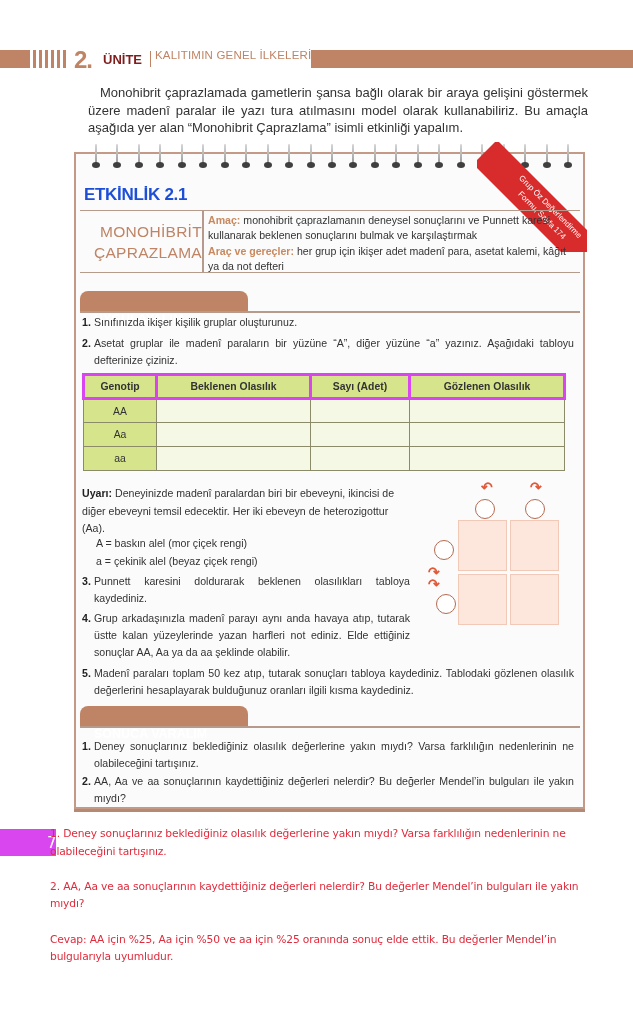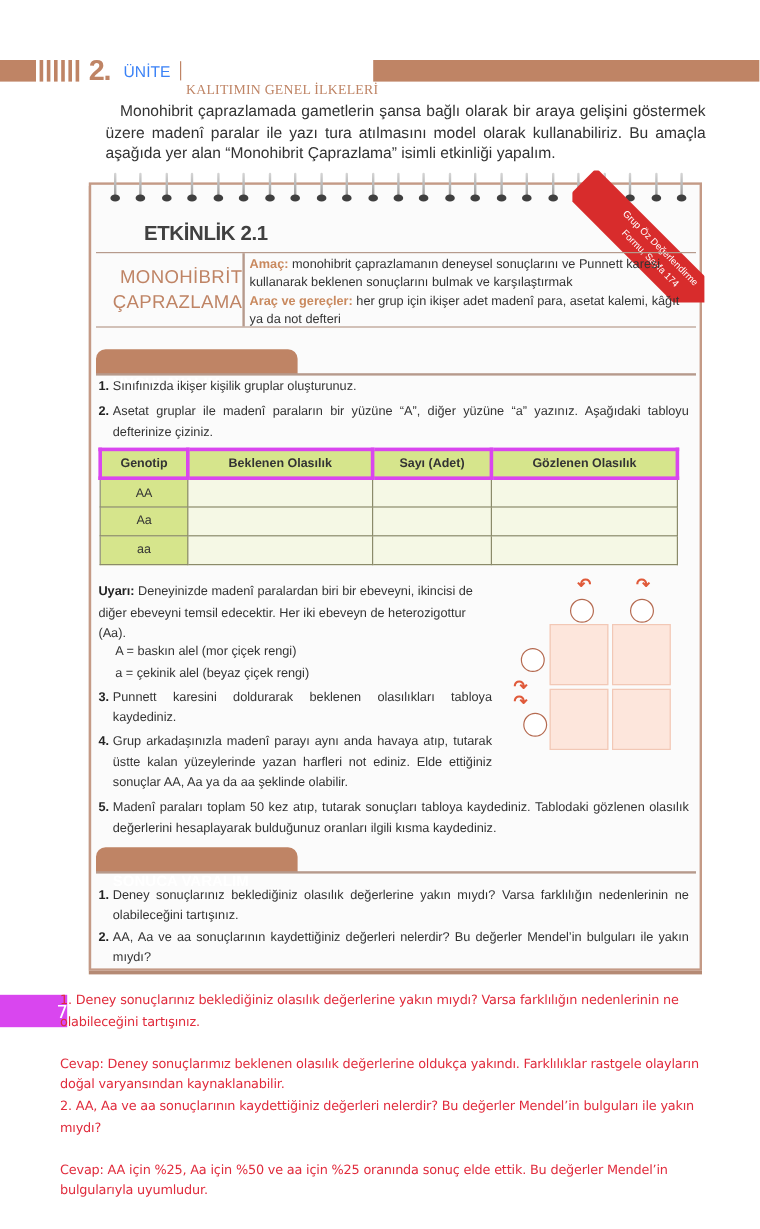--- a/index.html
+++ b/index.html
@@ -5,36 +5,36 @@
   * { box-sizing: border-box; margin: 0; padding: 0; }
   html, body { width: 633px; height: 1024px; background: #ffffff; overflow: hidden; }
   body { position: relative; font-family: "Liberation Sans", sans-serif; color: #333; }
 
   
   .hdr { position: absolute; top: 47px; left: 0; width: 633px; height: 24px; }
   .hdr-stripes { position: absolute; left: 0; top: 3px; height: 18px; width: 80px; display: flex; align-items: stretch; }
   .hdr-stripes .blk { width: 30px; background: #bf8465; }
   .hdr-stripes .bar { width: 3px; background: #bf8465; margin-left: 3px; }
   .hdr-num { position: absolute; left: 74px; top: -1px; font-size: 24px; font-weight: bold; color: #bf8465; letter-spacing: -1px; }
-  .hdr-unite { position: absolute; left: 103px; top: 5px; font-size: 13px; font-weight: normal; color: #3b82f6; }
+  .hdr-unite { position: absolute; left: 103px; top: 5px; font-size: 13px; font-weight: bold; color: #7f1d1d; }
   .hdr-sep { position: absolute; left: 150px; top: 4px; width: 1px; height: 16px; background: #bf8465; }
-  .hdr-sub { position: absolute; left: 155px; top: 22px; font-size: 11.5px; color: #bf8465; letter-spacing: 0.2px; font-family: Liberation Serif, serif; }
+  .hdr-sub { position: absolute; left: 155px; top: 2px; font-size: 11.5px; color: #bf8465; letter-spacing: 0.2px; }
   .hdr-fill { position: absolute; left: 311px; top: 3px; right: 0; height: 18px; background: #bf8465; }
 
   .intro { position: absolute; left: 88px; top: 84px; width: 500px; font-size: 13px; line-height: 17.5px; color: #333; text-indent: 12px; }
   .intro p { text-align: justify; }
 
   
   .card { position: absolute; left: 74px; top: 152px; width: 511px; height: 657px; background: #fbfbfb; border: 2px solid #c49a86; box-shadow: 0 3px 0 #b58a74; }
   .rings { position: absolute; left: 16px; top: -10px; width: 480px; height: 30px; display: flex; justify-content: space-between; }
   .ring { position: relative; width: 8px; height: 30px; }
   .ring .wire { position: absolute; left: 3px; top: 0; width: 2px; height: 20px; background: linear-gradient(#d6d6d6, #9a9a9a); border-radius: 1px; }
   .ring .hole { position: absolute; left: 0; top: 18px; width: 8px; height: 6px; border-radius: 50%; background: #3f3f3f; }
 
-  .etk { position: absolute; left: 8px; top: 31px; font-size: 17px; font-weight: bold; color: #404040; letter-spacing: -0.3px; margin-left: 36px; }
+  .etk { position: absolute; left: 8px; top: 31px; font-size: 17px; font-weight: bold; color: #1d4ed8; letter-spacing: -0.3px; }
 
   .ribbon-wrap { position: absolute; right: -4px; top: -12px; width: 110px; height: 110px; overflow: hidden; }
   .ribbon { position: absolute; left: -6px; top: 30px; width: 170px; height: 34px; background: #d82c2c; transform: rotate(45deg); transform-origin: 0 0; left: 20px; top: -2px; color: #fff; font-size: 8px; line-height: 12px; text-align: center; padding-top: 4px; }
 
   .info-row { position: absolute; left: 4px; top: 56px; width: 500px; height: 63px; border-top: 1.5px solid #b69a8c; border-bottom: 1.5px solid #b69a8c; }
   .info-title { position: absolute; left: 4px; top: 10px; width: 118px; font-size: 15.5px; color: #bf8465; line-height: 21px; letter-spacing: 0.3px; text-align: right; }
   .info-vline { position: absolute; left: 122px; top: 0; width: 1.5px; height: 61px; background: #b69a8c; }
   .info-text { position: absolute; left: 128px; top: 2px; width: 370px; font-size: 10.6px; line-height: 14.5px; color: #333; }
   .info-text .lbl { color: #c9895e; font-weight: bold; }
   .info-text p { margin-bottom: 2px; }
@@ -298,17 +298,16 @@
   </div>
 </div>
 
 <div class="pgnum">
   <span>70</span>
 </div>
 
 <div class="answers">
   <p>1. Deney sonuçlarınız beklediğiniz olasılık değerlerine yakın mıydı? Varsa farklılığın nedenlerinin ne olabileceğini tartışınız.</p>
   <div class="gap"></div>
-  <p>Cevap: Deney sonuçlarımız beklenen olasılık değerlerine oldukça yakındı. Farklılıklar rastgele olayların doğal varyansından kaynaklanabilir.</p>
   <p>2. AA, Aa ve aa sonuçlarının kaydettiğiniz değerleri nelerdir? Bu değerler Mendel’in bulguları ile yakın mıydı?</p>
   <div class="gap"></div>
   <p>Cevap: AA için %25, Aa için %50 ve aa için %25 oranında sonuç elde ettik. Bu değerler Mendel’in bulgularıyla uyumludur.</p>
 </div>
 
 </body></html>

